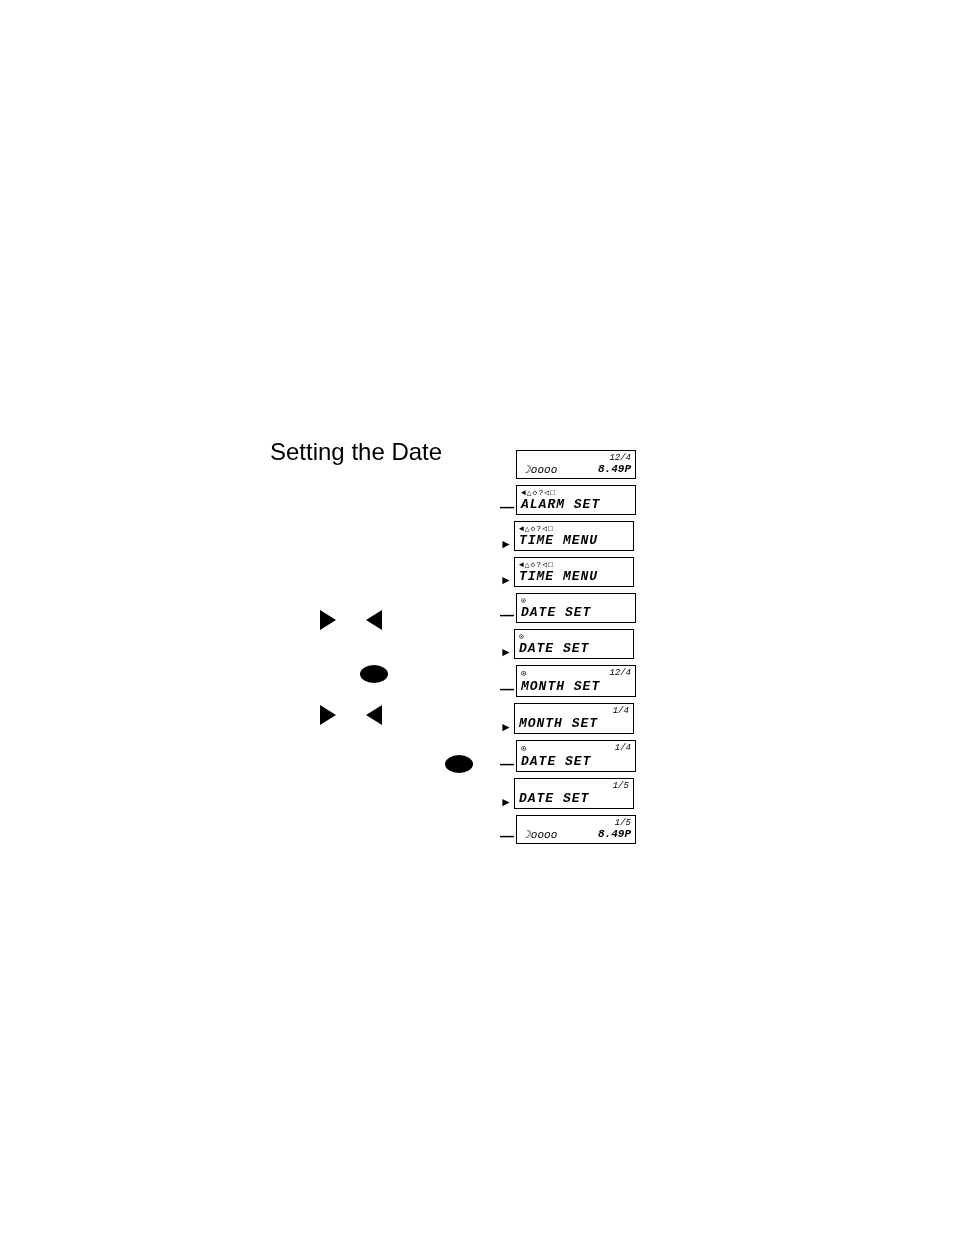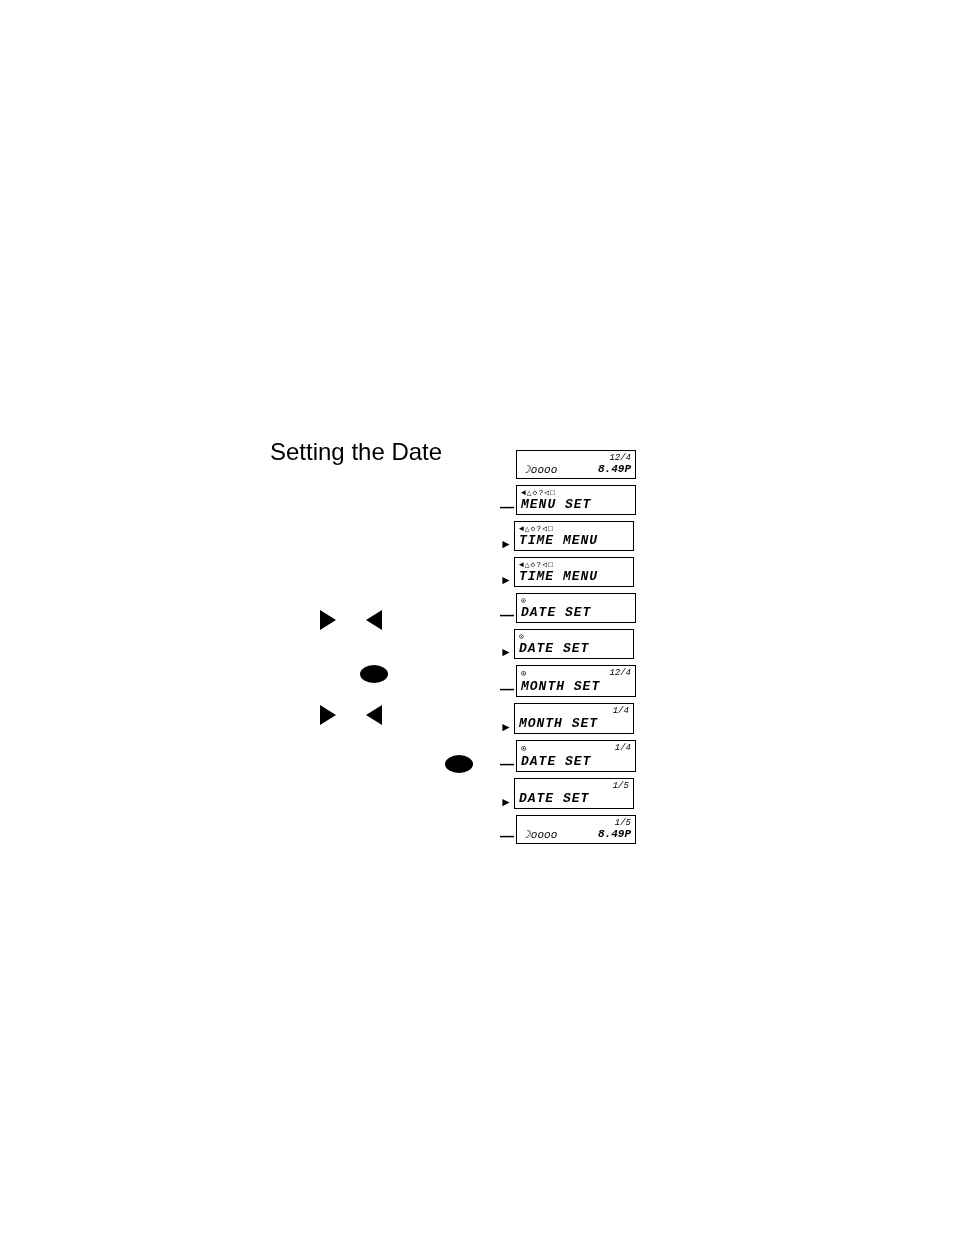--- a/index.html
+++ b/index.html
@@ -182,21 +182,21 @@
           <span>☽oooo</span>
           <span style="font-weight:bold;">8.49P</span>
         </div>
       </div>
     </div>
 
     <div class="display-row">
       <div class="indicator-dash">—</div>
       <div class="display-box">
         <div class="icon-line">◄△◇?◁□</div>
-        <div class="main-text">MENU SET</div>
+        <div class="main-text">ALARM SET</div>
       </div>
     </div>
 
     <div class="display-row">
       <div class="indicator-right">►</div>
       <div class="display-box">
         <div class="icon-line">◄△◇?◁□</div>
         <div class="main-text">TIME MENU</div>
       </div>
     </div>

